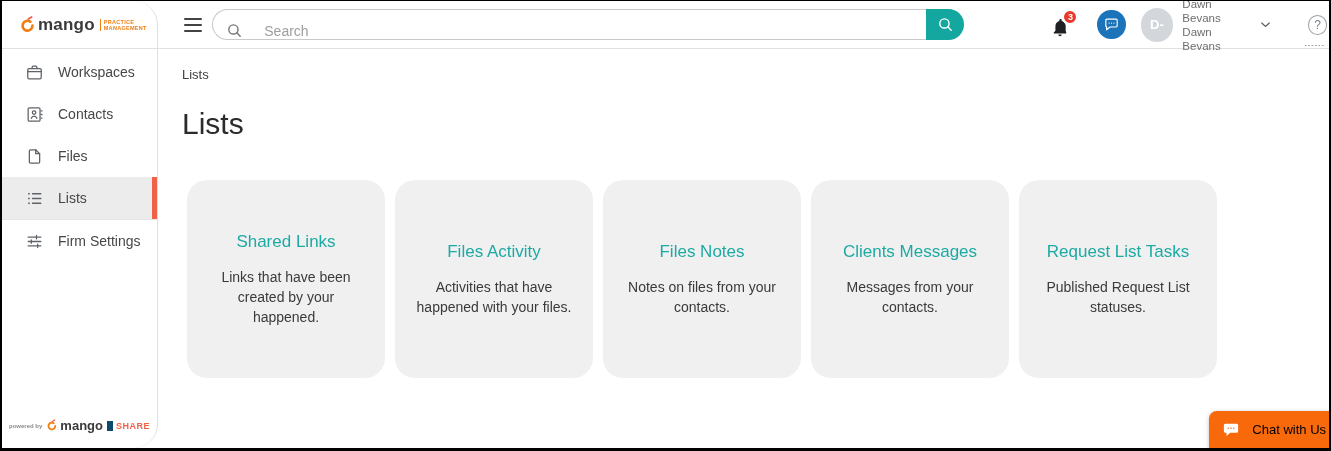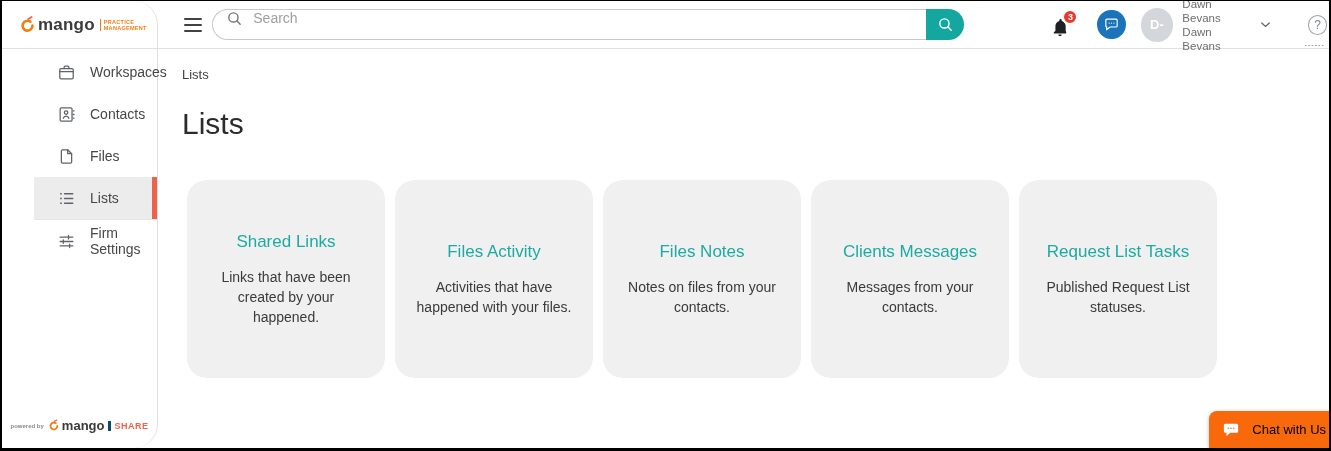--- a/index.html
+++ b/index.html
@@ -9,39 +9,39 @@
     border:solid #000; border-width:1px 2px 3px 2px;
     display:flex; background:#fff; overflow:hidden;
   }
   
   .sidebar { width:156px; min-width:156px; border-right:1px solid #dfdfdf; position:relative; background:#fff;border-radius:24px; }
   .logo-area { height:48px; border-bottom:1px solid #e0e0e0; display:flex; align-items:center; padding-left:17px; }
   .logo-lockup { display:flex; align-items:center; gap:3px; }
   .logo-text { font-size:17px; font-weight:bold; color:#3a3a3a; letter-spacing:.2px; }
   .logo-tagline { border-left:1px solid #f07f13; padding-left:3px; margin-left:2px; line-height:6px; }
   .logo-tagline div { font-size:5.5px; font-weight:bold; color:#f07f13; letter-spacing:.3px; }
-  nav { padding-top:2px;padding-left:32px; }
+  nav { padding-top:2px; }
   .nav-item { height:42px; display:flex; align-items:center; padding-left:23px; gap:14px; cursor:pointer; position:relative; }
   .nav-item .nav-label { font-size:14px; color:#474747; }
   .nav-item.active { background:#ececec; }
   .nav-item.active::after { content:""; position:absolute; right:0; top:0; bottom:0; width:5px; background:#f0614a; }
   .nav-divider { height:1px; background:#e6e6e6; }
   .nav-icon { width:19px; height:19px; display:flex; align-items:center; justify-content:center; }
   .nav-icon svg { width:19px; height:19px; stroke:#5f6368; fill:none; stroke-width:1.6; stroke-linecap:round; stroke-linejoin:round; }
   .sidebar-footer { position:absolute; bottom:15px; left:0; right:0; display:flex; align-items:center; justify-content:center; gap:3px; }
   .powered-by { font-size:6px; color:#8a8a8a; font-weight:bold; margin-right:1px; }
   .footer-logo-text { font-size:13px; font-weight:bold; color:#3a3a3a; }
-  .share-suffix { font-size:9px; font-weight:bold; color:#f0614a; border-left:3px solid #0c4a6e; padding-left:3px; margin-left:1px; letter-spacing:.5px; }
+  .share-suffix { font-size:9px; font-weight:bold; color:#f0614a; border-left:6px solid #0c4a6e; padding-left:3px; margin-left:1px; letter-spacing:.5px; }
   
   .right-col { flex:1; display:flex; flex-direction:column; position:relative; }
   .header { height:48px; min-height:48px; border-bottom:1px solid #e0e0e0; display:flex; align-items:center; position:relative; background:#fff; }
   .hamburger { margin-left:24px; width:22px; height:22px; display:flex; align-items:center; justify-content:center; cursor:pointer; }
   .hamburger svg { stroke:#424242; stroke-width:2; stroke-linecap:round; }
   .search-pill { margin-left:9px; display:flex; align-items:stretch; height:31px; width:778px; }
-  .search-input-wrap { flex:1; display:flex; align-items:flex-start; border:1px solid #c9c9c9; border-right:none; border-radius:16px 0 0 16px; padding-left:13px; gap:10px; background:#fff; }
+  .search-input-wrap { flex:1; display:flex; align-items:flex-end; border:1px solid #c9c9c9; border-right:none; border-radius:16px 0 0 16px; padding-left:13px; gap:21px; background:#fff; }
   .search-input-wrap svg { width:17px; height:17px; stroke:#757575; fill:none; stroke-width:2; stroke-linecap:round; }
   .search-input { border:none; outline:none; flex:1; font-size:14px; color:#333; font-family:"Liberation Sans",sans-serif; background:transparent; }
   .search-input::placeholder { color:#9e9e9e; }
   .search-btn { width:38px; border:none; border-radius:0 16px 16px 0; background:#14a7a0; display:flex; align-items:center; justify-content:center; cursor:pointer; }
   .search-btn svg { width:17px; height:17px; stroke:#fff; fill:none; stroke-width:2; stroke-linecap:round; }
   .bell-wrap { margin-left:85px; position:relative; width:24px; height:26px; cursor:pointer; }
   .bell-wrap svg { width:22px; height:24px; margin-top:3px; }
   .badge { position:absolute; top:-3px; right:-6px; min-width:16px; height:16px; border-radius:8px; background:#e8392c; border:2px solid #fff; color:#fff; font-size:9px; font-weight:bold; display:flex; align-items:center; justify-content:center; }
   .chat-bubble-btn { margin-left:25px; width:29px; height:29px; border-radius:50%; background:#1b73b9; display:flex; align-items:center; justify-content:center; cursor:pointer; }
   .chat-bubble-btn svg { width:17px; height:17px; stroke:#fff; fill:none; stroke-width:1.6; stroke-linejoin:round; }

